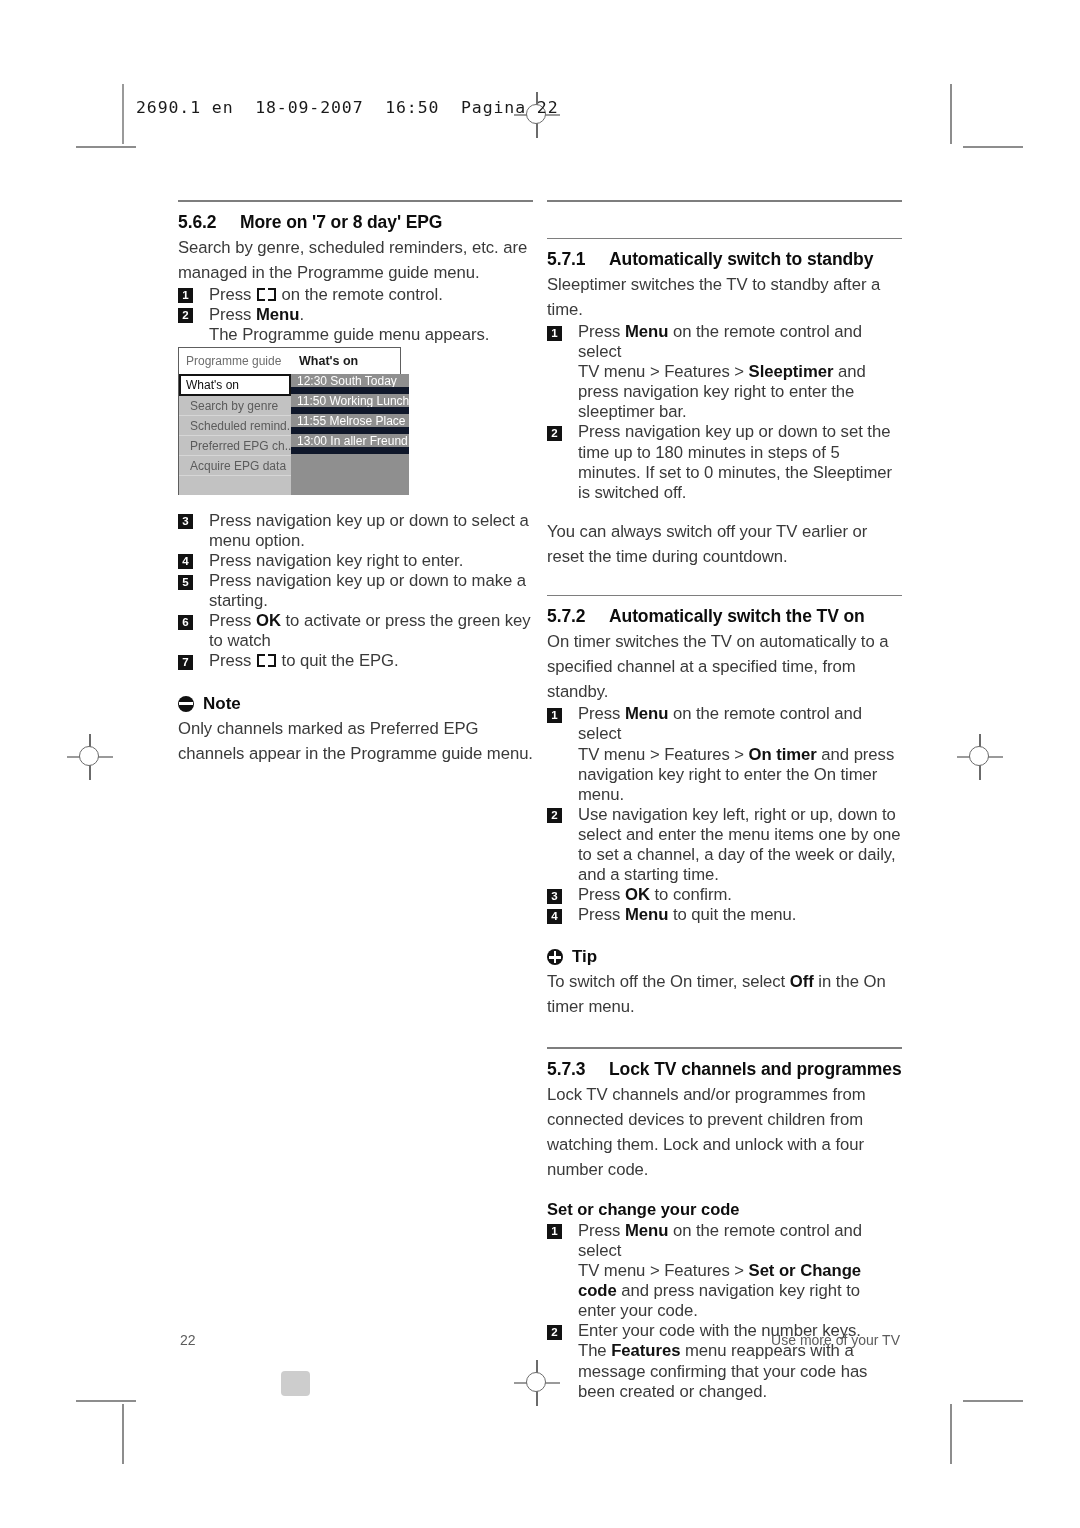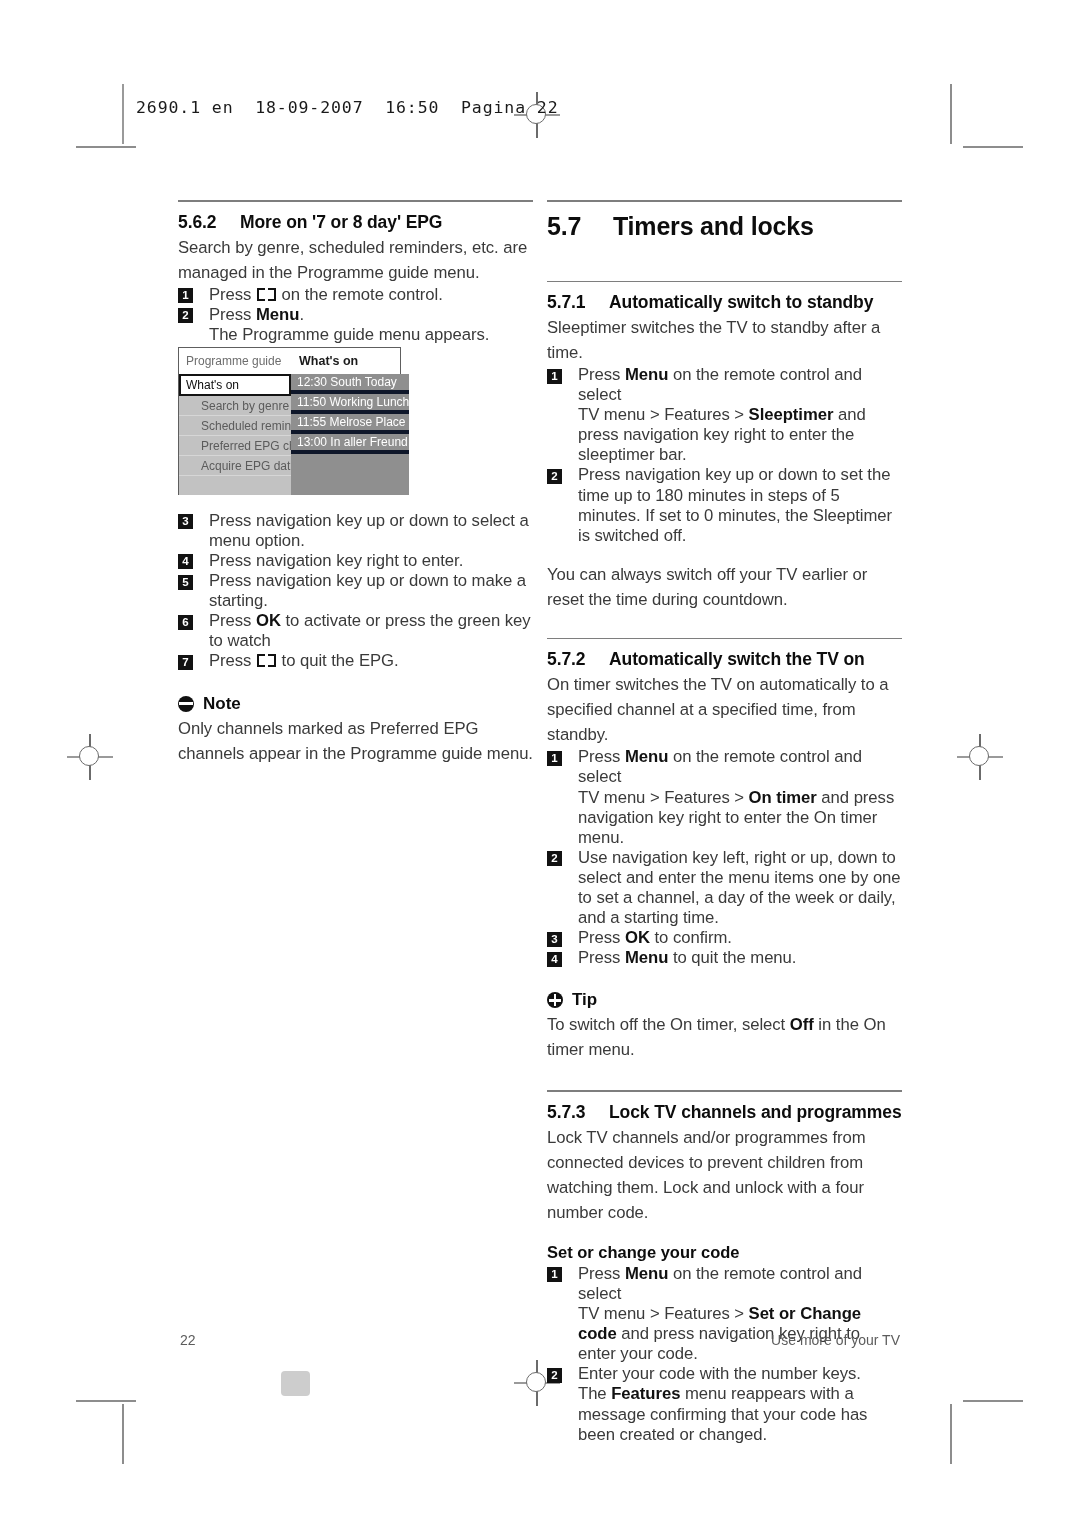--- a/index.html
+++ b/index.html
@@ -254,41 +254,41 @@
     box-sizing: border-box;
   }
   .tv-right-col {
     flex: 1;
     background: #8f8f8f;
     box-sizing: border-box;
   }
   .tv-row {
     height: 20px;
     display: flex; align-items: center;
-    padding-left: 22px;
+    padding-left: 11px;
     font-size: 12px;
     white-space: nowrap;
     overflow: hidden;
     box-sizing: border-box;
   }
   .tv-left-col .tv-row {
     color: #5b5b5b;
     border-bottom: 1px solid #d6d6d6;
   }
   .tv-left-col .tv-row.sel {
     background: #ffffff;
     color: #0d0d0d;
     border: 2px solid #131313;
     padding-left: 5px;
     height: 22px;
   }
   .tv-left-col .tv-row.blank { border-bottom: none; }
   .tv-right-col .tv-row {
     color: #ffffff;
-    border-bottom: 4px solid #0f172a;
+    border-bottom: 7px solid #0f172a;
     padding-left: 6px;
   }
   .tv-right-col .tv-row.blank { border-bottom: none; color: transparent; }
 
   
   .footer-page {
     position: absolute;
     left: 180px; top: 1332px;
     font-size: 14px;
     color: #5c5c5c;
@@ -400,23 +400,20 @@
       <div class="tv-row blank"></div>
       <div class="tv-row blank"></div>
     </div>
   </div>
 </div>
 
 <div class="col col-right">
 
   <div class="sect-rule"></div>
 
-  <h1 class="chapter-title">
-    <span class="num">5.7</span><span>Timers and locks</span>
-  </h1>
 
   <div style="height:26px;"></div>
   <div class="sect-rule"></div>
   <h2 class="sect-title">
     <span class="num">5.7.1</span><span>Automatically switch to standby</span>
   </h2>
   <p class="body-text">Sleeptimer switches the TV to standby after a time.</p>
   <ol class="steps">
     <li><span>Press </span><b>Menu</b><span> on the remote control and select</span>
       <span class="cont"><span>TV menu &gt; Features &gt; </span><b>Sleeptimer</b><span> and press navigation key right to enter the sleeptimer bar.</span></span></li>

